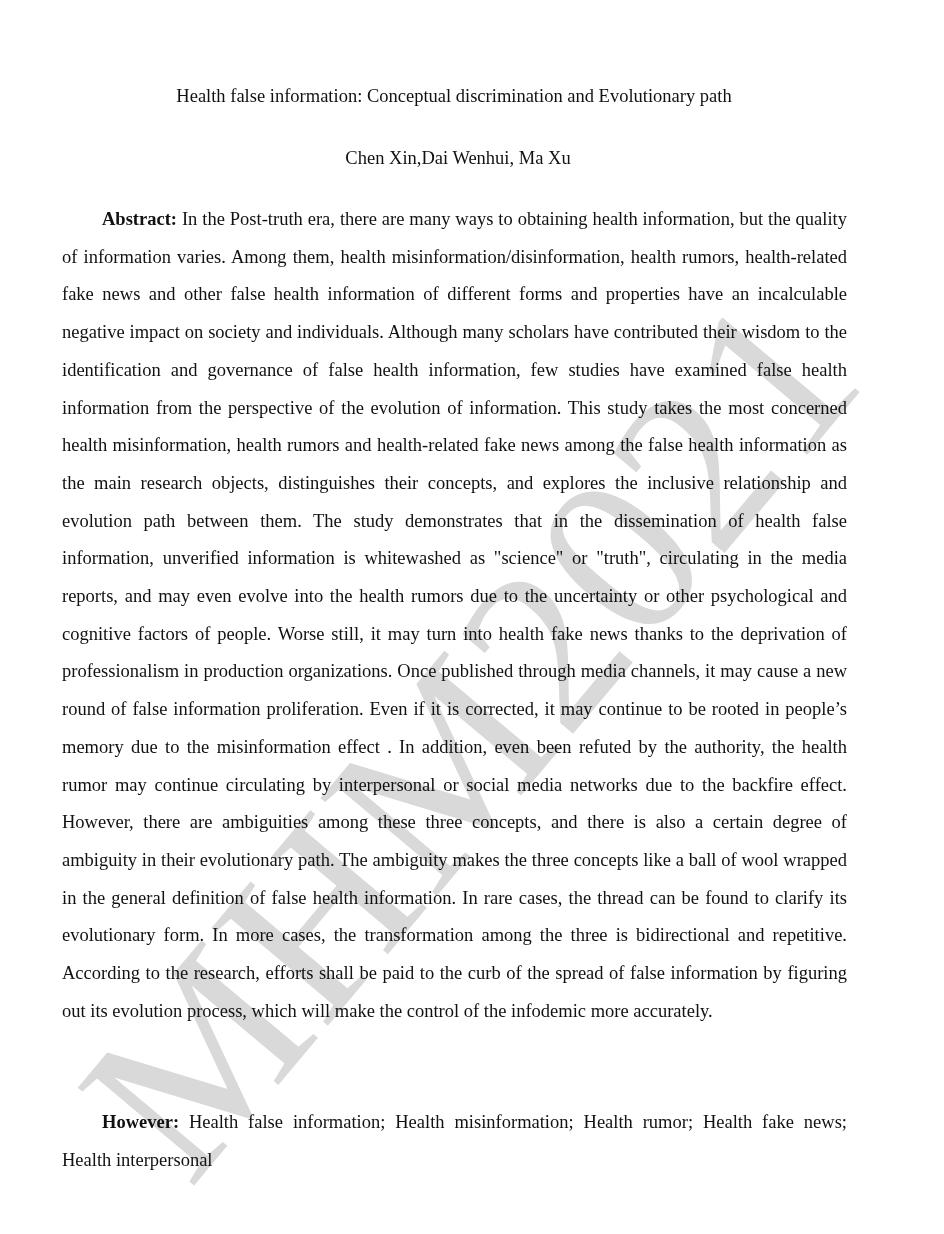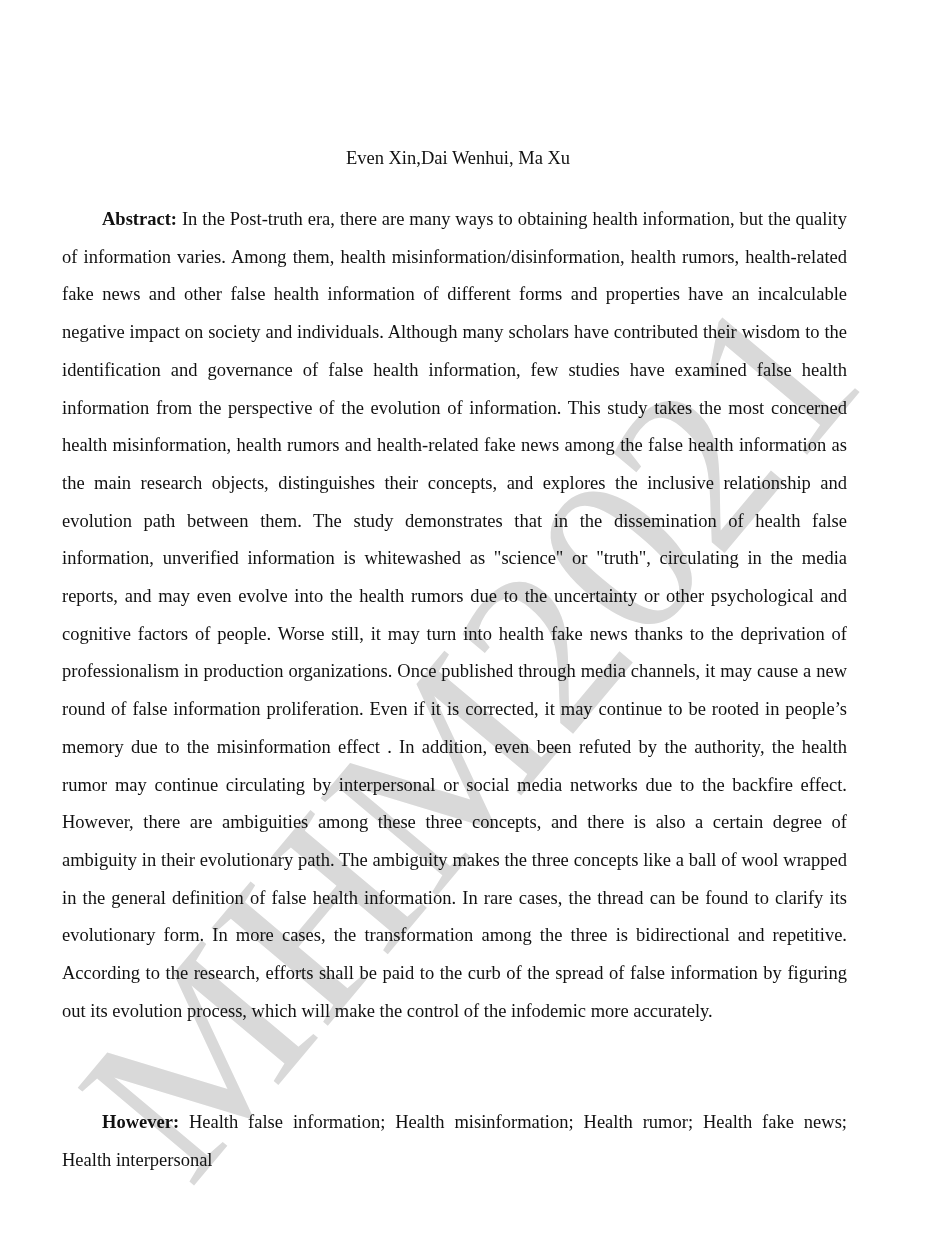--- a/index.html
+++ b/index.html
@@ -73,20 +73,21 @@
       font-weight: bold;
     }
   </style>
 </head>
 <body>
 
 <div class="page">
 
   <div class="watermark">MHM2021</div>
 
+  <div class="title">Health false information: Conceptual discrimination and Evolutionary path</div>
 
-  <div class="authors">Even Xin,Dai Wenhui, Ma Xu</div>
+  <div class="authors">Chen Xin,Dai Wenhui, Ma Xu</div>
 
   <p class="body-text abstract"><span class="label">Abstract:</span><span> In the Post-truth era, there are many ways to obtaining health information, but the quality of information varies. Among them, health misinformation/disinformation, health rumors, health-related fake news and other false health information of different forms and properties have an incalculable negative impact on society and individuals. Although many scholars have contributed their wisdom to the identification and governance of false health information, few studies have examined false health information from the perspective of the evolution of information. This study takes the most concerned health misinformation, health rumors and health-related fake news among the false health information as the main research objects, distinguishes their concepts, and explores the inclusive relationship and evolution path between them. The study demonstrates that in the dissemination of health false information, unverified information is whitewashed as "science" or "truth", circulating in the media reports, and may even evolve into the health rumors due to the uncertainty or other psychological and cognitive factors of people. Worse still, it may turn into health fake news thanks to the deprivation of professionalism in production organizations. Once published through media channels, it may cause a new round of false information proliferation. Even if it is corrected, it may continue to be rooted in people’s memory due to the misinformation effect . In addition, even been refuted by the authority, the health rumor may continue circulating by interpersonal or social media networks due to the backfire effect. However, there are ambiguities among these three concepts, and there is also a certain degree of ambiguity in their evolutionary path. The ambiguity makes the three concepts like a ball of wool wrapped in the general definition of false health information. In rare cases, the thread can be found to clarify its evolutionary form. In more cases, the transformation among the three is bidirectional and repetitive. According to the research, efforts shall be paid to the curb of the spread of false information by figuring out its evolution process, which will make the control of the infodemic more accurately.</span></p>
 
   <p class="body-text keywords"><span class="label">However:</span><span> Health false information; Health misinformation; Health rumor; Health fake news; Health interpersonal</span></p>
 
 </div>
 
 </body></html>

